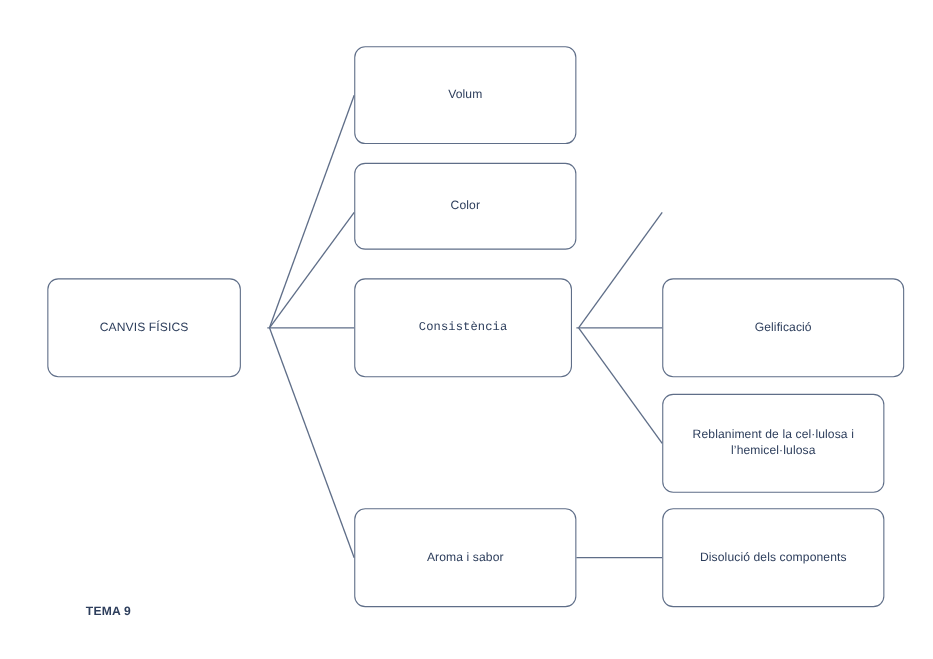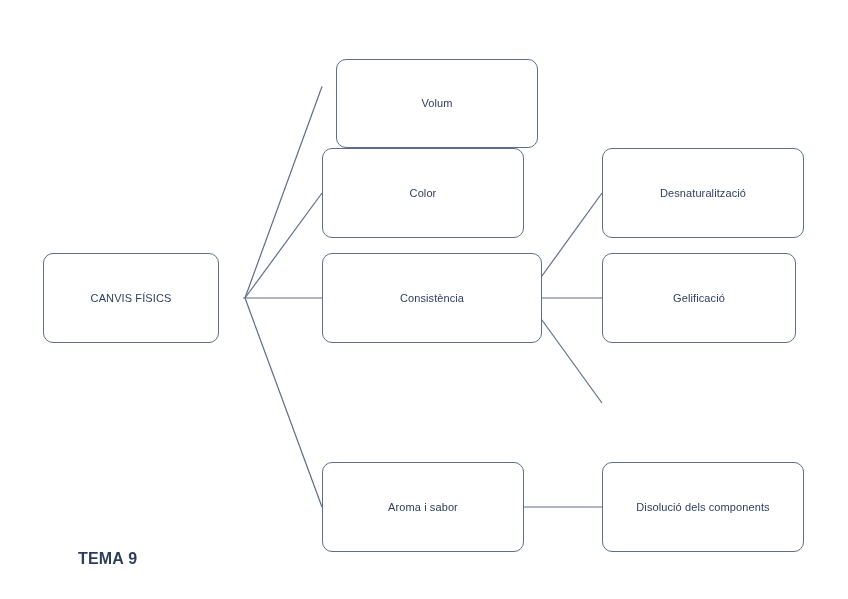--- a/index.html
+++ b/index.html
@@ -36,33 +36,33 @@
     padding: 0 18px;
   }
   .node-label {
     color: #2d3e5c;
     font-size: 11px;
     line-height: 1.35;
     letter-spacing: 0.1px;
   }
   
   .n-root        { left: 43px;  top: 253px; width: 176px; height: 90px; }
-  .n-volum       { left: 336px; top: 42px;  width: 202px; height: 89px; margin-top: 17px; }
-  .n-color       { left: 322px; top: 148px; width: 202px; height: 90px; }
-  .n-consist     { left: 322px; top: 253px; width: 220px; height: 90px; }
+  .n-volum       { left: 322px; top: 42px;  width: 202px; height: 89px; }
+  .n-color       { left: 322px; top: 148px; width: 202px; height: 79px; }
+  .n-consist     { left: 322px; top: 253px; width: 198px; height: 90px; font-family: Liberation Mono, monospace; }
   .n-aroma       { left: 322px; top: 462px; width: 202px; height: 90px; align-items: center; }
   .n-desnat      { left: 602px; top: 148px; width: 202px; height: 90px; }
-  .n-gelif       { left: 602px; top: 253px; width: 194px; height: 90px; }
+  .n-gelif       { left: 602px; top: 253px; width: 220px; height: 90px; }
   .n-reblan      { left: 602px; top: 358px; width: 202px; height: 90px; }
   .n-disol       { left: 602px; top: 462px; width: 202px; height: 90px; justify-content: center; }
   .footer-label {
     position: absolute;
     left: 78px;
     top: 550px;
-    font-size: 16px;
+    font-size: 11px;
     font-weight: bold;
     color: #2d3e5c;
     letter-spacing: 0.2px;
   }
 </style>
 </head>
 <body>
 
 <div class="canvas">
 
@@ -90,28 +90,28 @@
   </div>
 
   <div class="node n-consist">
     <span class="node-label">Consistència</span>
   </div>
 
   <div class="node n-aroma">
     <span class="node-label">Aroma i sabor</span>
   </div>
 
-  <div class="node n-desnat">
-    <span class="node-label">Desnaturalització</span>
-  </div>
 
   <div class="node n-gelif">
     <span class="node-label">Gelificació</span>
   </div>
 
+  <div class="node n-reblan">
+    <span class="node-label">Reblaniment de la cel·lulosa i l’hemicel·lulosa</span>
+  </div>
 
   <div class="node n-disol">
     <span class="node-label">Disolució dels components</span>
   </div>
 
   <div class="footer-label">TEMA 9</div>
 
 </div>
 
 </body></html>

